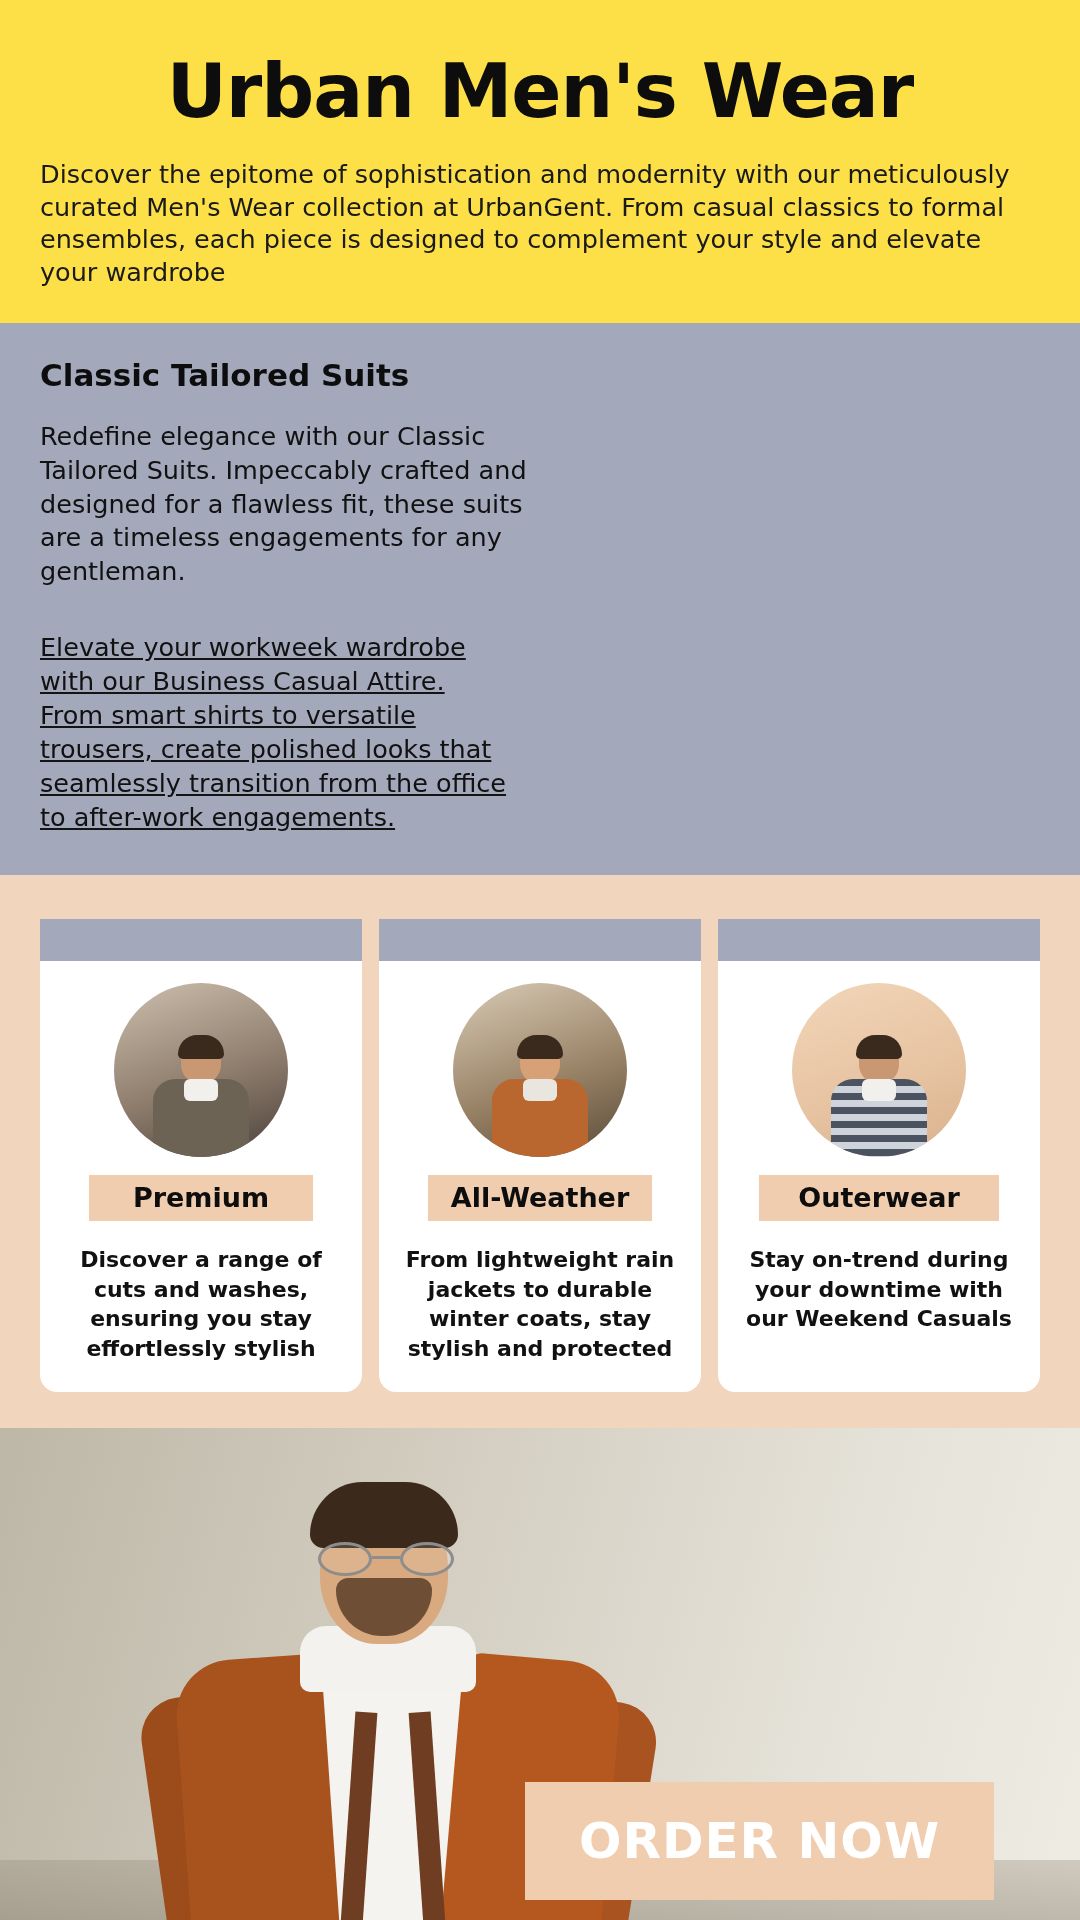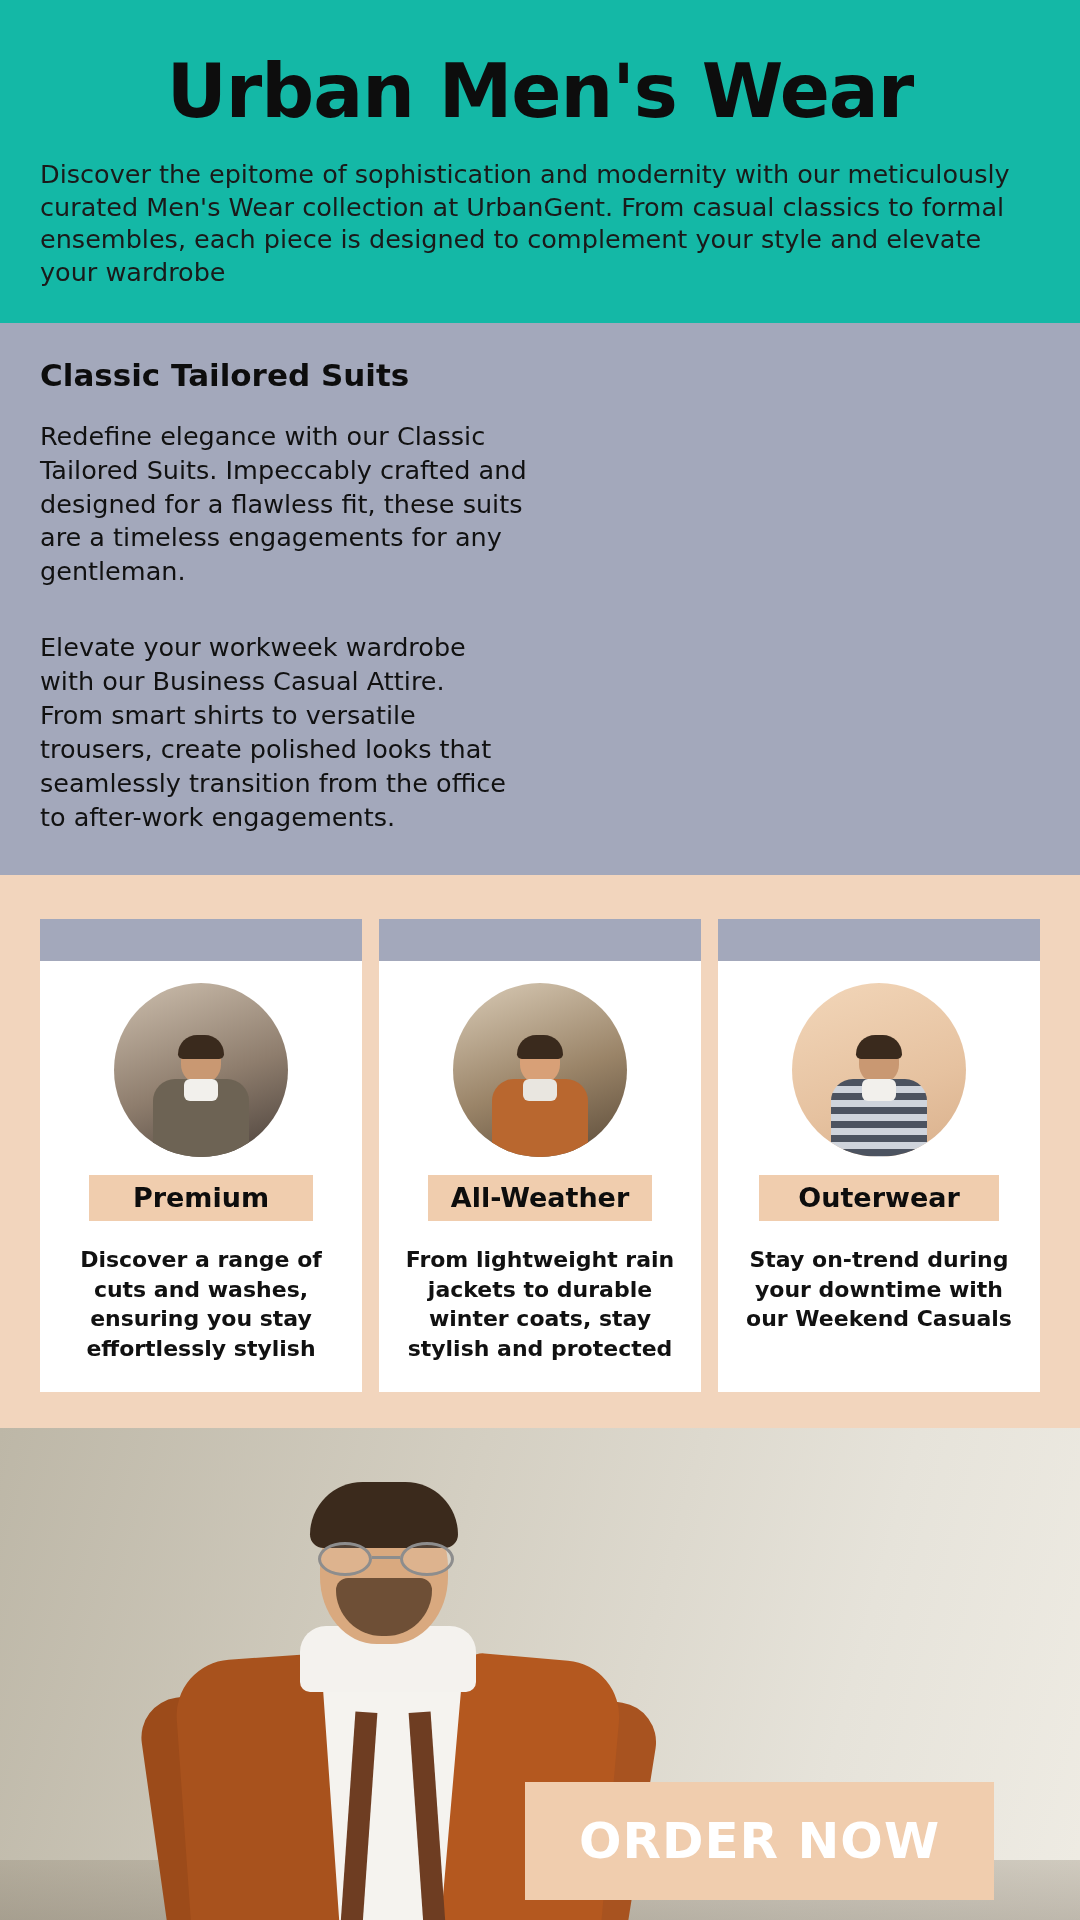--- a/index.html
+++ b/index.html
@@ -17,21 +17,21 @@
     position: relative;
     width: 1080px;
     height: 1920px;
     background: #f2d5bd;
     overflow: hidden;
   }
 
   
   .hero {
     padding: 44px 40px 34px 40px;
-    background: #14b8a6;
+    background: #fde047;
   }
   .hero-title {
     font-family: "DejaVu Sans", sans-serif;
     font-weight: bold;
     font-size: 74px;
     line-height: 1.0;
     letter-spacing: -1px;
     text-align: center;
     color: #0d0d0d;
     padding: 10px 0 30px 0;
@@ -45,21 +45,21 @@
 
   
   .band {
     background: #a3a8bb;
     padding: 34px 40px 40px 40px;
     display: flex;
     gap: 40px;
     flex-direction: column;
   }
   .band-col-left { width: 492px; }
-  .band-col-right { width: 470px; }
+  .band-col-right { width: 470px; text-decoration: underline; }
   .band-h {
     font-weight: bold;
     font-size: 31px;
     line-height: 1.2;
     margin-bottom: 26px;
     color: #0d0d0d;
   }
   .band-p {
     font-size: 25.5px;
     line-height: 1.33;
@@ -80,20 +80,21 @@
     padding: 44px 36px 36px 36px;
     background: #f2d5bd;
   }
   .card {
     width: 322px;
     background: #ffffff;
     display: flex;
     flex-direction: column;
     align-items: center;
     padding-bottom: 28px;
+    border-radius: 17px;
   }
   .card-top {
     width: 100%;
     height: 42px;
     background: #a3a8bb;
   }
   .avatar {
     width: 174px;
     height: 174px;
     border-radius: 50%;

